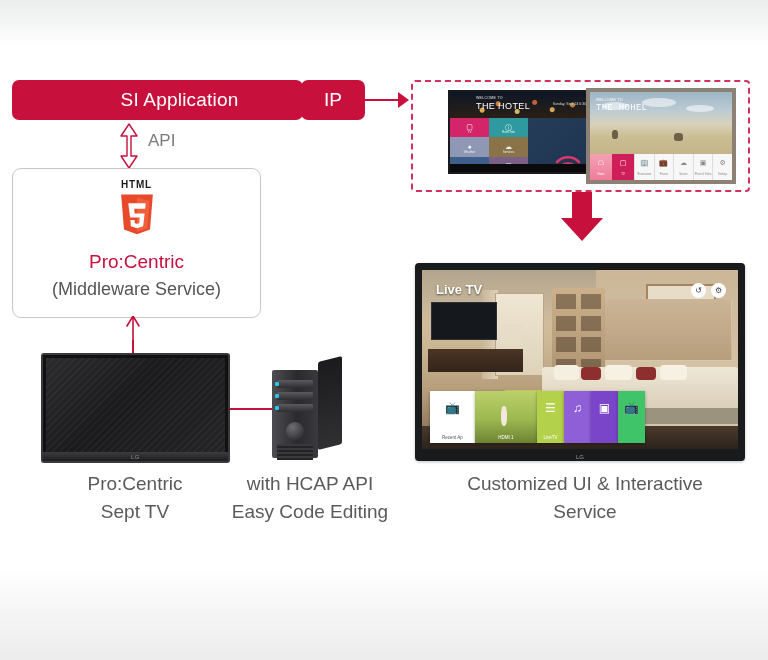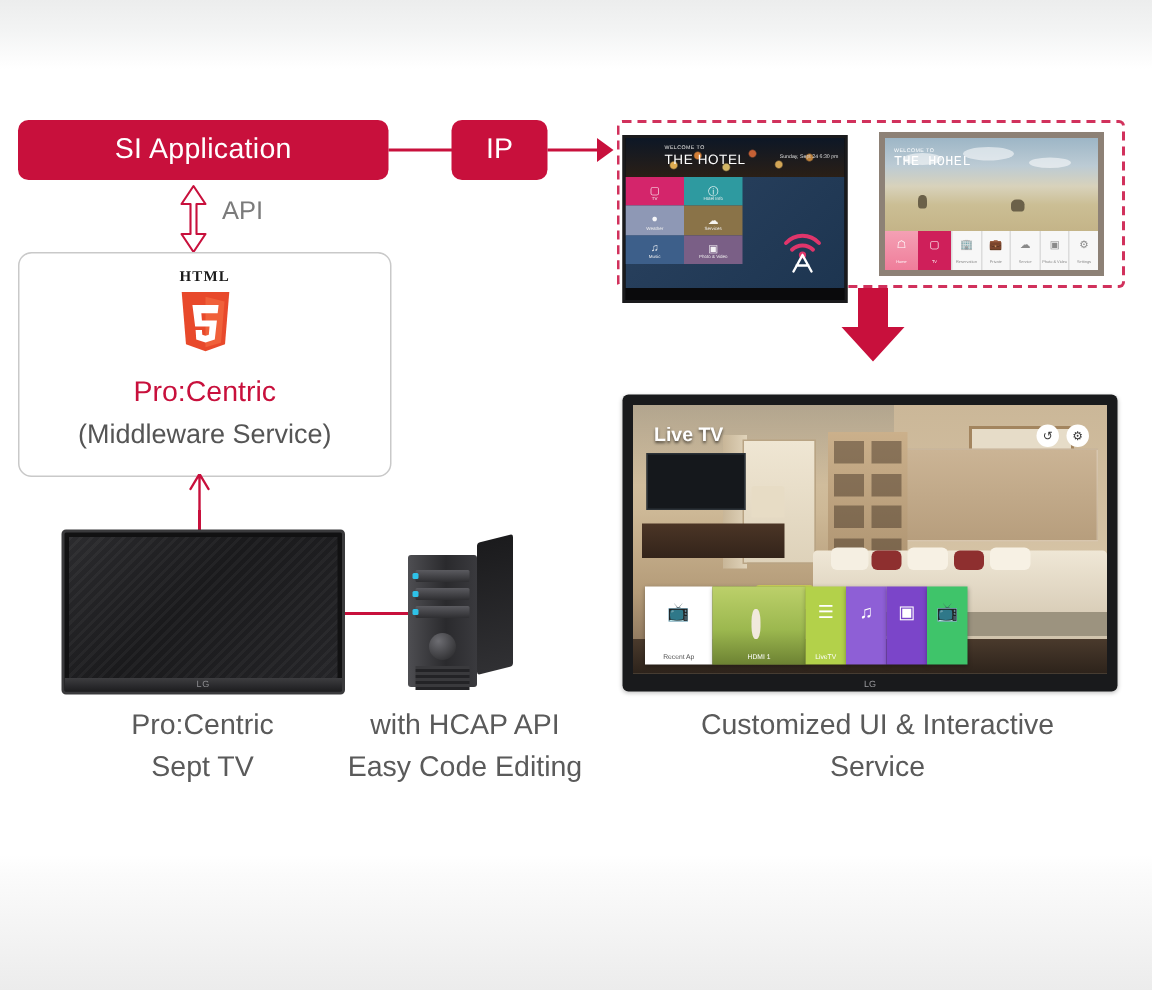--- a/index.html
+++ b/index.html
@@ -17,21 +17,21 @@
     position:absolute;left:0;bottom:0;width:768px;height:90px;
     background:linear-gradient(to top,#ececec 0%,#f4f4f4 45%,#fbfbfb 85%,#ffffff 100%);
   }
   .stage{position:absolute;left:0;top:0;width:768px;height:660px;}
 
   
   .si-bar{
     position:absolute;left:12px;top:80px;width:247px;height:40px;
     background:#c8103c;border-radius:7px;
     display:flex;align-items:center;justify-content:center;
-    color:#ffffff;font-size:19px;letter-spacing:.2px;
+    color:#ffffff;font-size:19px;letter-spacing:.2px;padding-left:44px;
   }
   
   .line-si-ip{position:absolute;left:259px;top:99px;width:44px;height:2px;background:#c8103c;}
 
   .ip-box{
     position:absolute;left:301px;top:80px;width:64px;height:40px;
     background:#c8103c;border-radius:7px;
     display:flex;align-items:center;justify-content:center;
     color:#ffffff;font-size:19px;
   }
@@ -59,21 +59,21 @@
   }
   .java-logo{width:58px;height:72px;position:relative;}
   .java-word{
     position:absolute;left:0;bottom:-1px;width:58px;text-align:center;
     font-size:17px;font-weight:bold;color:#d6233b;letter-spacing:-.5px;
     font-family:"Liberation Serif", serif;
   }
   .html5-logo{width:50px;height:72px;position:relative;}
   .html5-word{
     position:absolute;left:0;top:0;width:50px;text-align:center;
-    font-size:10px;font-weight:bold;color:#1a1a1a;letter-spacing:.8px;font-family:Liberation Serif, serif;
+    font-size:10px;font-weight:bold;color:#1a1a1a;letter-spacing:.8px;
   }
   .mw-title{
     position:absolute;left:0;top:82px;width:247px;text-align:center;
     font-size:19px;color:#c8103c;
   }
   .mw-sub{
     position:absolute;left:0;top:110px;width:247px;text-align:center;
     font-size:18px;color:#555555;
   }
 
@@ -141,21 +141,21 @@
   .cap-b{left:220px;top:470px;width:180px;}
   .cap-c{left:425px;top:470px;width:320px;}
 
   
   .dash-panel{
     position:absolute;left:411px;top:80px;width:339px;height:112px;
     border:2px dashed #d1315c;border-radius:4px;background:#ffffff;
     box-sizing:border-box;
   }
   .mini-tv{position:absolute;overflow:hidden;background:#0b0b0d;}
-  .mini-left{left:2px;top:8px;width:150px;height:112px;border:2px solid #1a1a1c;box-sizing:border-box;}
+  .mini-left{left:35px;top:8px;width:150px;height:84px;border:2px solid #1a1a1c;box-sizing:border-box;}
   .mini-right{left:173px;top:6px;width:150px;height:96px;border:4px solid #8d8176;box-sizing:border-box;background:#ffffff;}
 
   
   .ml-hero{
     position:absolute;left:0;top:0;right:0;height:26px;
     background:
       radial-gradient(circle at 22% 70%,rgba(255,196,90,.85) 0 2px,transparent 3px),
       radial-gradient(circle at 33% 45%,rgba(255,150,60,.8) 0 2px,transparent 3px),
       radial-gradient(circle at 46% 75%,rgba(255,220,120,.8) 0 2px,transparent 3px),
       radial-gradient(circle at 58% 40%,rgba(255,120,60,.75) 0 2px,transparent 3px),

